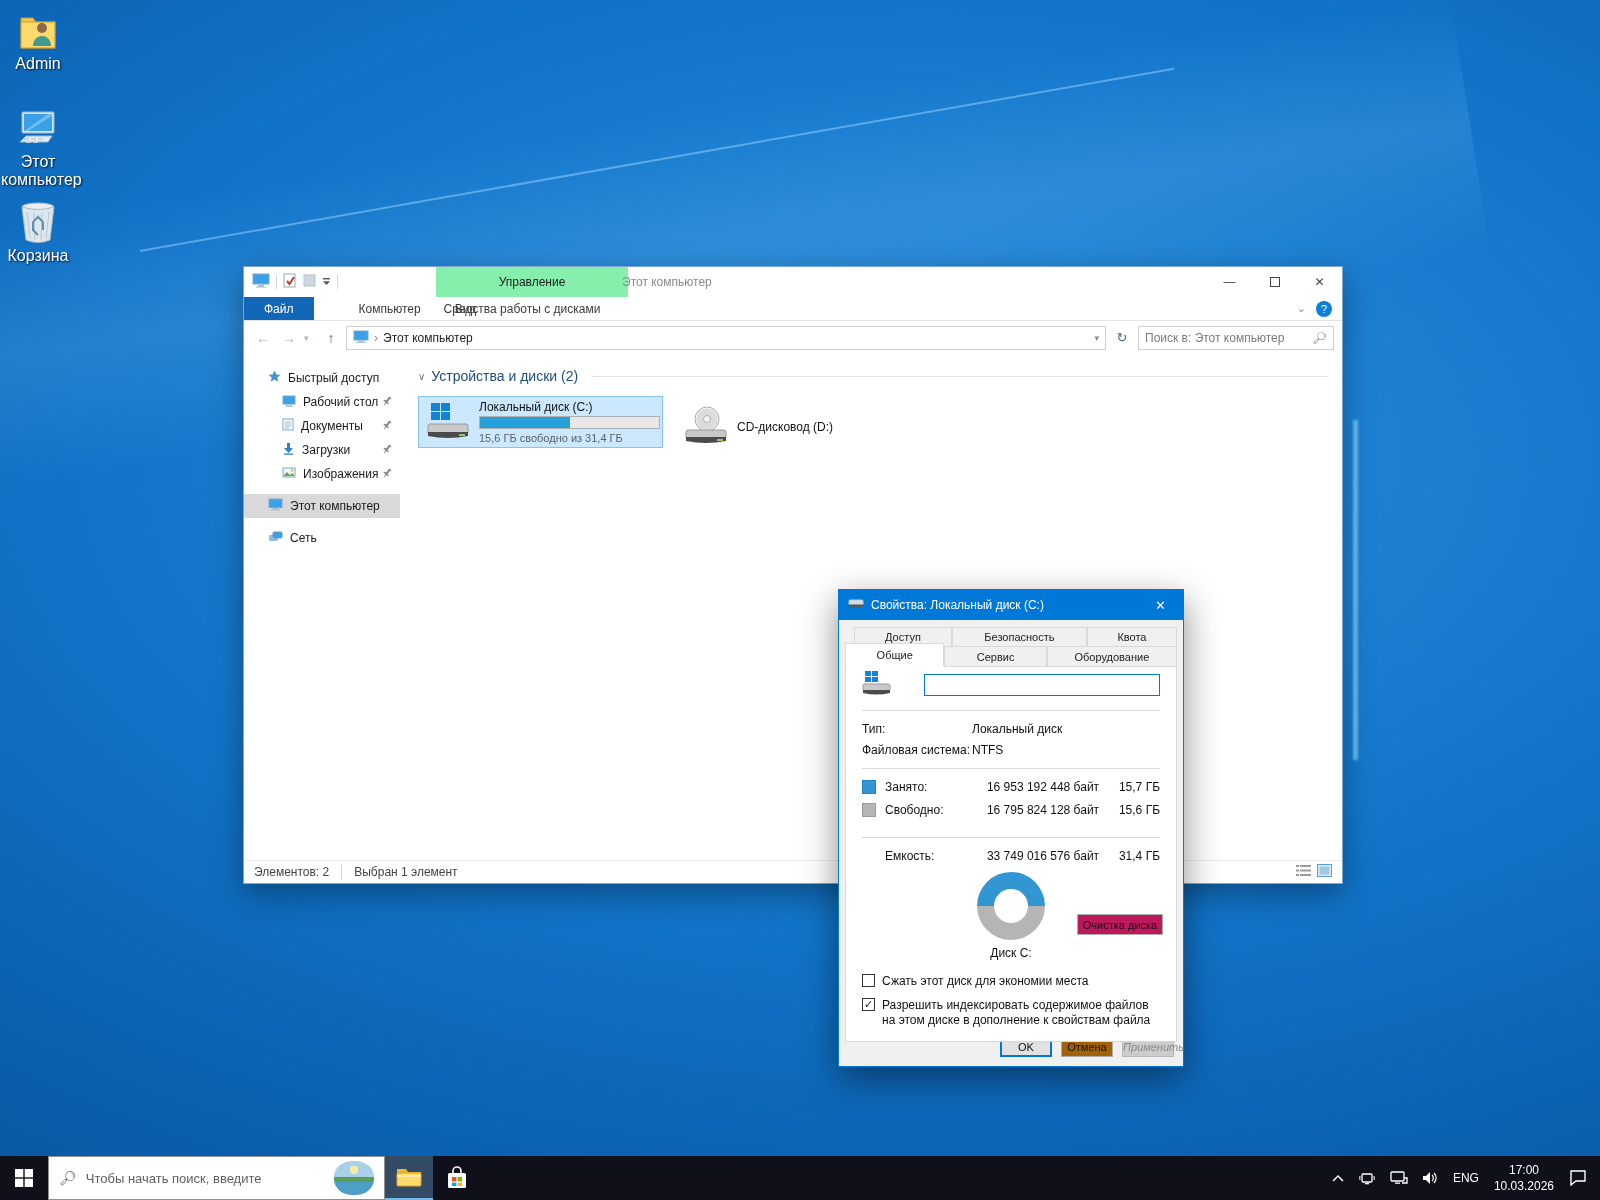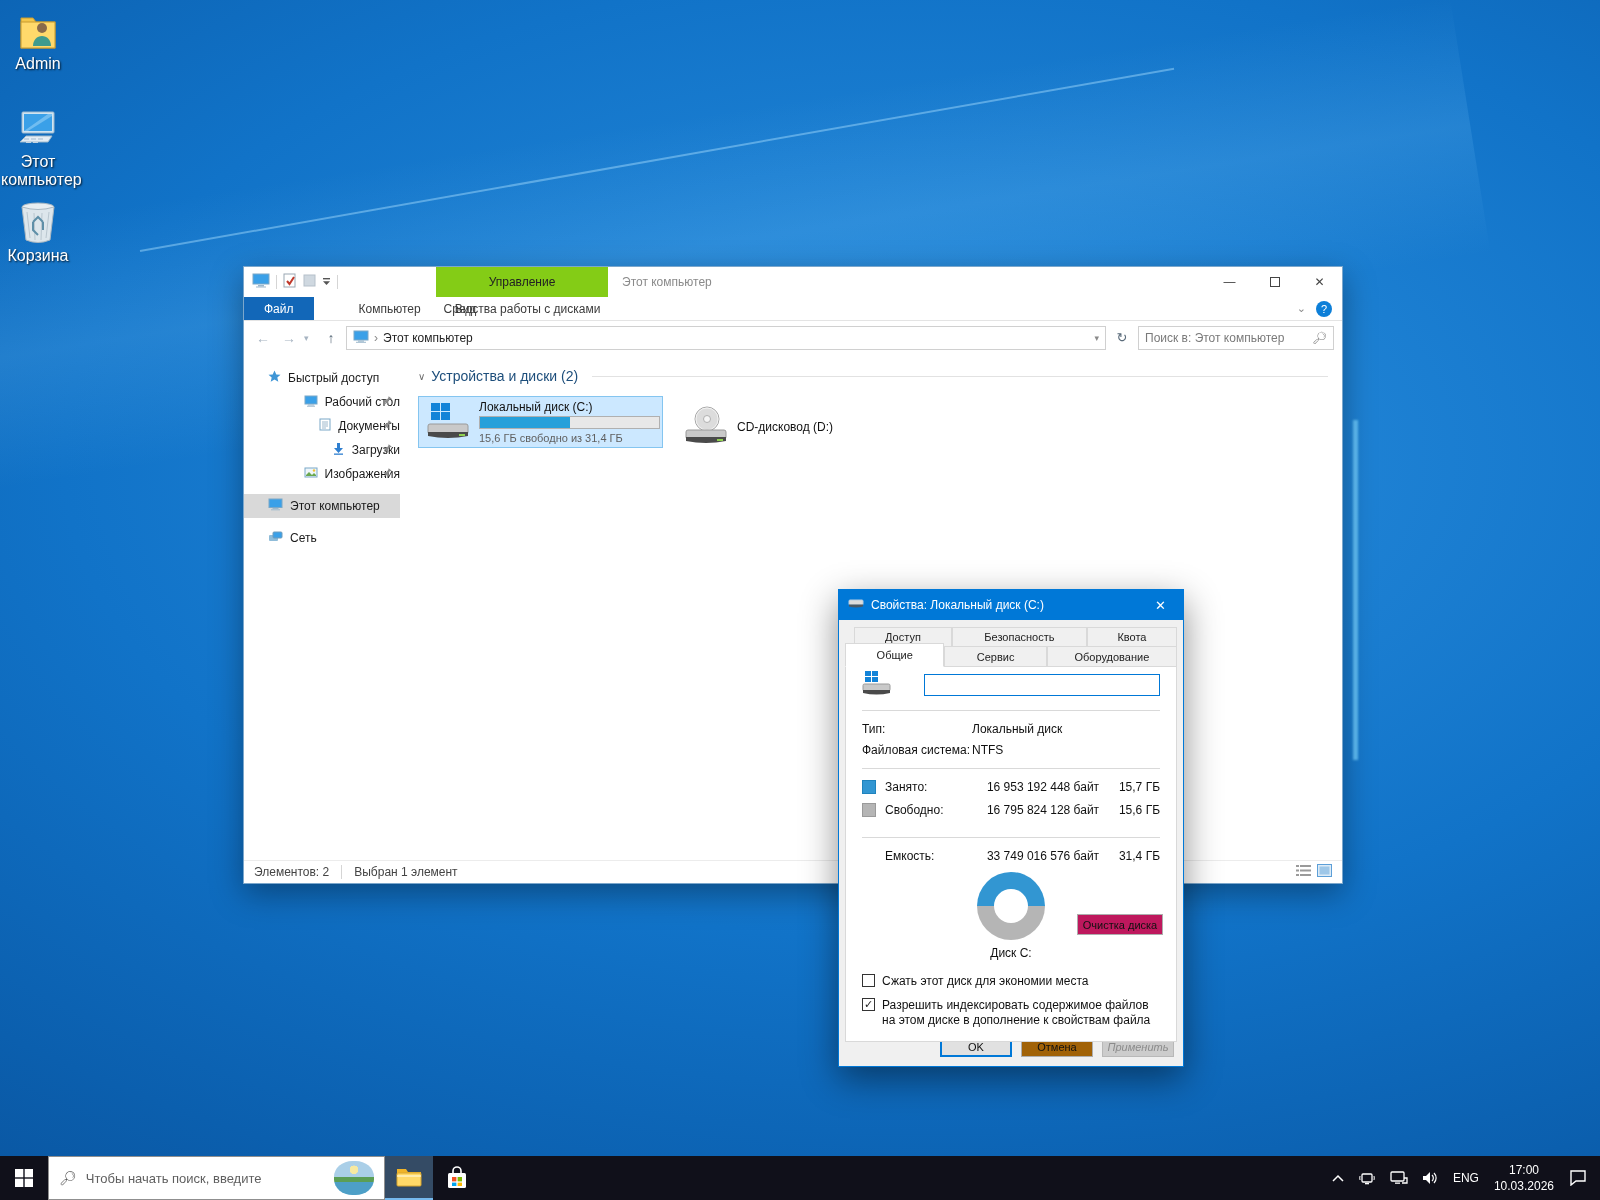--- a/index.html
+++ b/index.html
@@ -22,22 +22,22 @@
   .dicon .dlabel { margin-top:3px; font-size:16px; text-shadow:1px 1px 2px rgba(0,0,0,.85); line-height:1.15; }
   .dicon svg { display:block; margin:0 auto; }
 
   
   .win { position:absolute; left:243px; top:266px; width:1100px; height:618px;
     background:#fff; border:1px solid #7ba7cc; box-shadow:0 10px 30px rgba(0,0,0,.35);
     display:flex; flex-direction:column; }
   .titlebar { height:30px; display:flex; align-items:center; position:relative; background:#fff; flex:0 0 auto; }
   .qat { display:flex; align-items:center; gap:6px; padding-left:8px; }
   .qat .sep { width:1px; height:14px; background:#d5d5d5; }
-  .ctx-tab { position:absolute; left:192px; top:0; width:172px; height:30px;
-    background:#84cc16; display:flex; align-items:center; justify-content:center; color:#222; font-size:12px; }
+  .ctx-tab { position:absolute; left:192px; top:0; width:192px; height:30px;
+    background:#86efac; display:flex; align-items:center; justify-content:center; color:#222; font-size:12px; }
   .win-title { position:absolute; left:378px; top:0; height:30px; display:flex; align-items:center; color:#8a8a8a; font-size:12px; }
   .caption-btns { margin-left:auto; display:flex; height:30px; }
   .caption-btns .cb { width:45px; display:flex; align-items:center; justify-content:center; color:#444; font-size:12px; }
   .cb .maxbox { width:10px; height:10px; border:1px solid #444; }
 
   .menurow { height:24px; display:flex; align-items:stretch; position:relative; background:#fff;
     border-bottom:1px solid #e4e4e4; flex:0 0 auto; }
   .mtab { display:flex; align-items:center; padding:0 17px; color:#3b3b3b; font-size:12px; }
   .mtab.file { background:#1267b8; color:#fff; padding:0 20px; }
   .mtab.tools { position:absolute; left:192px; width:172px; top:0; height:100%; justify-content:center; padding:0; }
@@ -56,21 +56,21 @@
   .addrbox .addr-chev { margin-left:auto; color:#8a8a8a; font-size:9px; }
   .refreshbtn { width:24px; height:24px; display:flex; align-items:center; justify-content:center; color:#5a6b7a; font-size:13px; }
   .searchbox { width:196px; height:24px; border:1px solid #d0d0d0; display:flex; align-items:center; padding:0 6px; background:#fff; }
   .searchbox input { border:none; outline:none; flex:1; font-family:inherit; font-size:12px; color:#333; min-width:0; }
   .searchbox input::placeholder { color:#7a7a7a; }
   .mag { color:#7a7a7a; font-size:12px; transform:scaleX(-1); }
 
   .winbody { flex:1; display:flex; min-height:0; }
   .sidebar { width:156px; padding-top:12px; flex:0 0 auto; }
   .snode { height:24px; display:flex; align-items:center; padding-left:24px; gap:7px; color:#1a1a1a; font-size:12px; position:relative; }
-  .snode.sub { padding-left:38px;justify-content:flex-end; }
+  .snode.sub { padding-left:38px; }
   .snode.selected { background:#d9d9d9; }
   .snode .pin { position:absolute; right:8px; }
   .snode.gap { margin-top:8px; }
   .content { flex:1; padding:14px 0 0 18px; }
   .grouphdr { display:flex; align-items:center; gap:6px; color:#1d4e7b; font-size:14px; padding-right:14px; }
   .grouphdr .gchev { font-size:10px; color:#6d6d6d; }
   .grouphdr .gline { flex:1; height:1px; background:#e2e2e2; margin-left:8px; }
   .drives { display:flex; gap:20px; margin-top:12px; align-items:flex-start; }
   .drive-c { width:245px; height:52px; background:#cce8ff; border:1px solid #84c5f0; display:flex; align-items:center; padding:4px 6px; gap:8px; }
   .drive-c .dc-right { flex:1; }
@@ -118,21 +118,21 @@
   .disk-name { font-size:12px; color:#111; }
   .cleanup { position:absolute; right:13px; top:247px; width:86px; height:21px;
     background:#be185d; border:1px solid #adadad; font-family:inherit; font-size:11px; color:#111; }
   .cb-row { display:flex; margin-top:14px; font-size:12px; color:#111; }
   .cb-row + .cb-row { margin-top:9px; }
   .checkbox { width:13px; height:13px; border:1px solid #333; background:#fff; flex:0 0 auto; margin-right:7px;
     font-size:11px; line-height:11px; text-align:center; color:#222; }
   .checkbox.checked::after { content:"✓"; }
   .cb-row span.cbl { flex:1; line-height:1.25; }
   .d-buttons { position:absolute; right:9px; bottom:9px; display:flex; gap:9px; }
-  .d-buttons button { width:72px; height:21px; font-family:inherit; font-size:11px; }
+  .d-buttons button { width:52px; height:21px; font-family:inherit; font-size:11px; }
   .btn-ok { background:#e1e1e1; border:2px solid #0078d7; color:#111; }
   .btn-cancel { background:#a16207; border:1px solid #adadad; color:#111; }
   .btn-apply { background:#cccccc; border:1px solid #b8b8b8; color:#8b8b8b;font-style:italic; }
 
   
   .taskbar { position:absolute; left:0; bottom:0; width:1600px; height:44px; background:#10101a;
     display:flex; align-items:stretch; }
   .tstart { width:48px; display:flex; align-items:center; justify-content:center; }
   .tsearch { width:337px; background:#fff; border:1px solid #8f8f8f; display:flex; align-items:center; padding:0 10px; gap:9px; }
   .tsearch input { border:none; outline:none; flex:1; font-family:inherit; font-size:13px; color:#333; min-width:0; }

